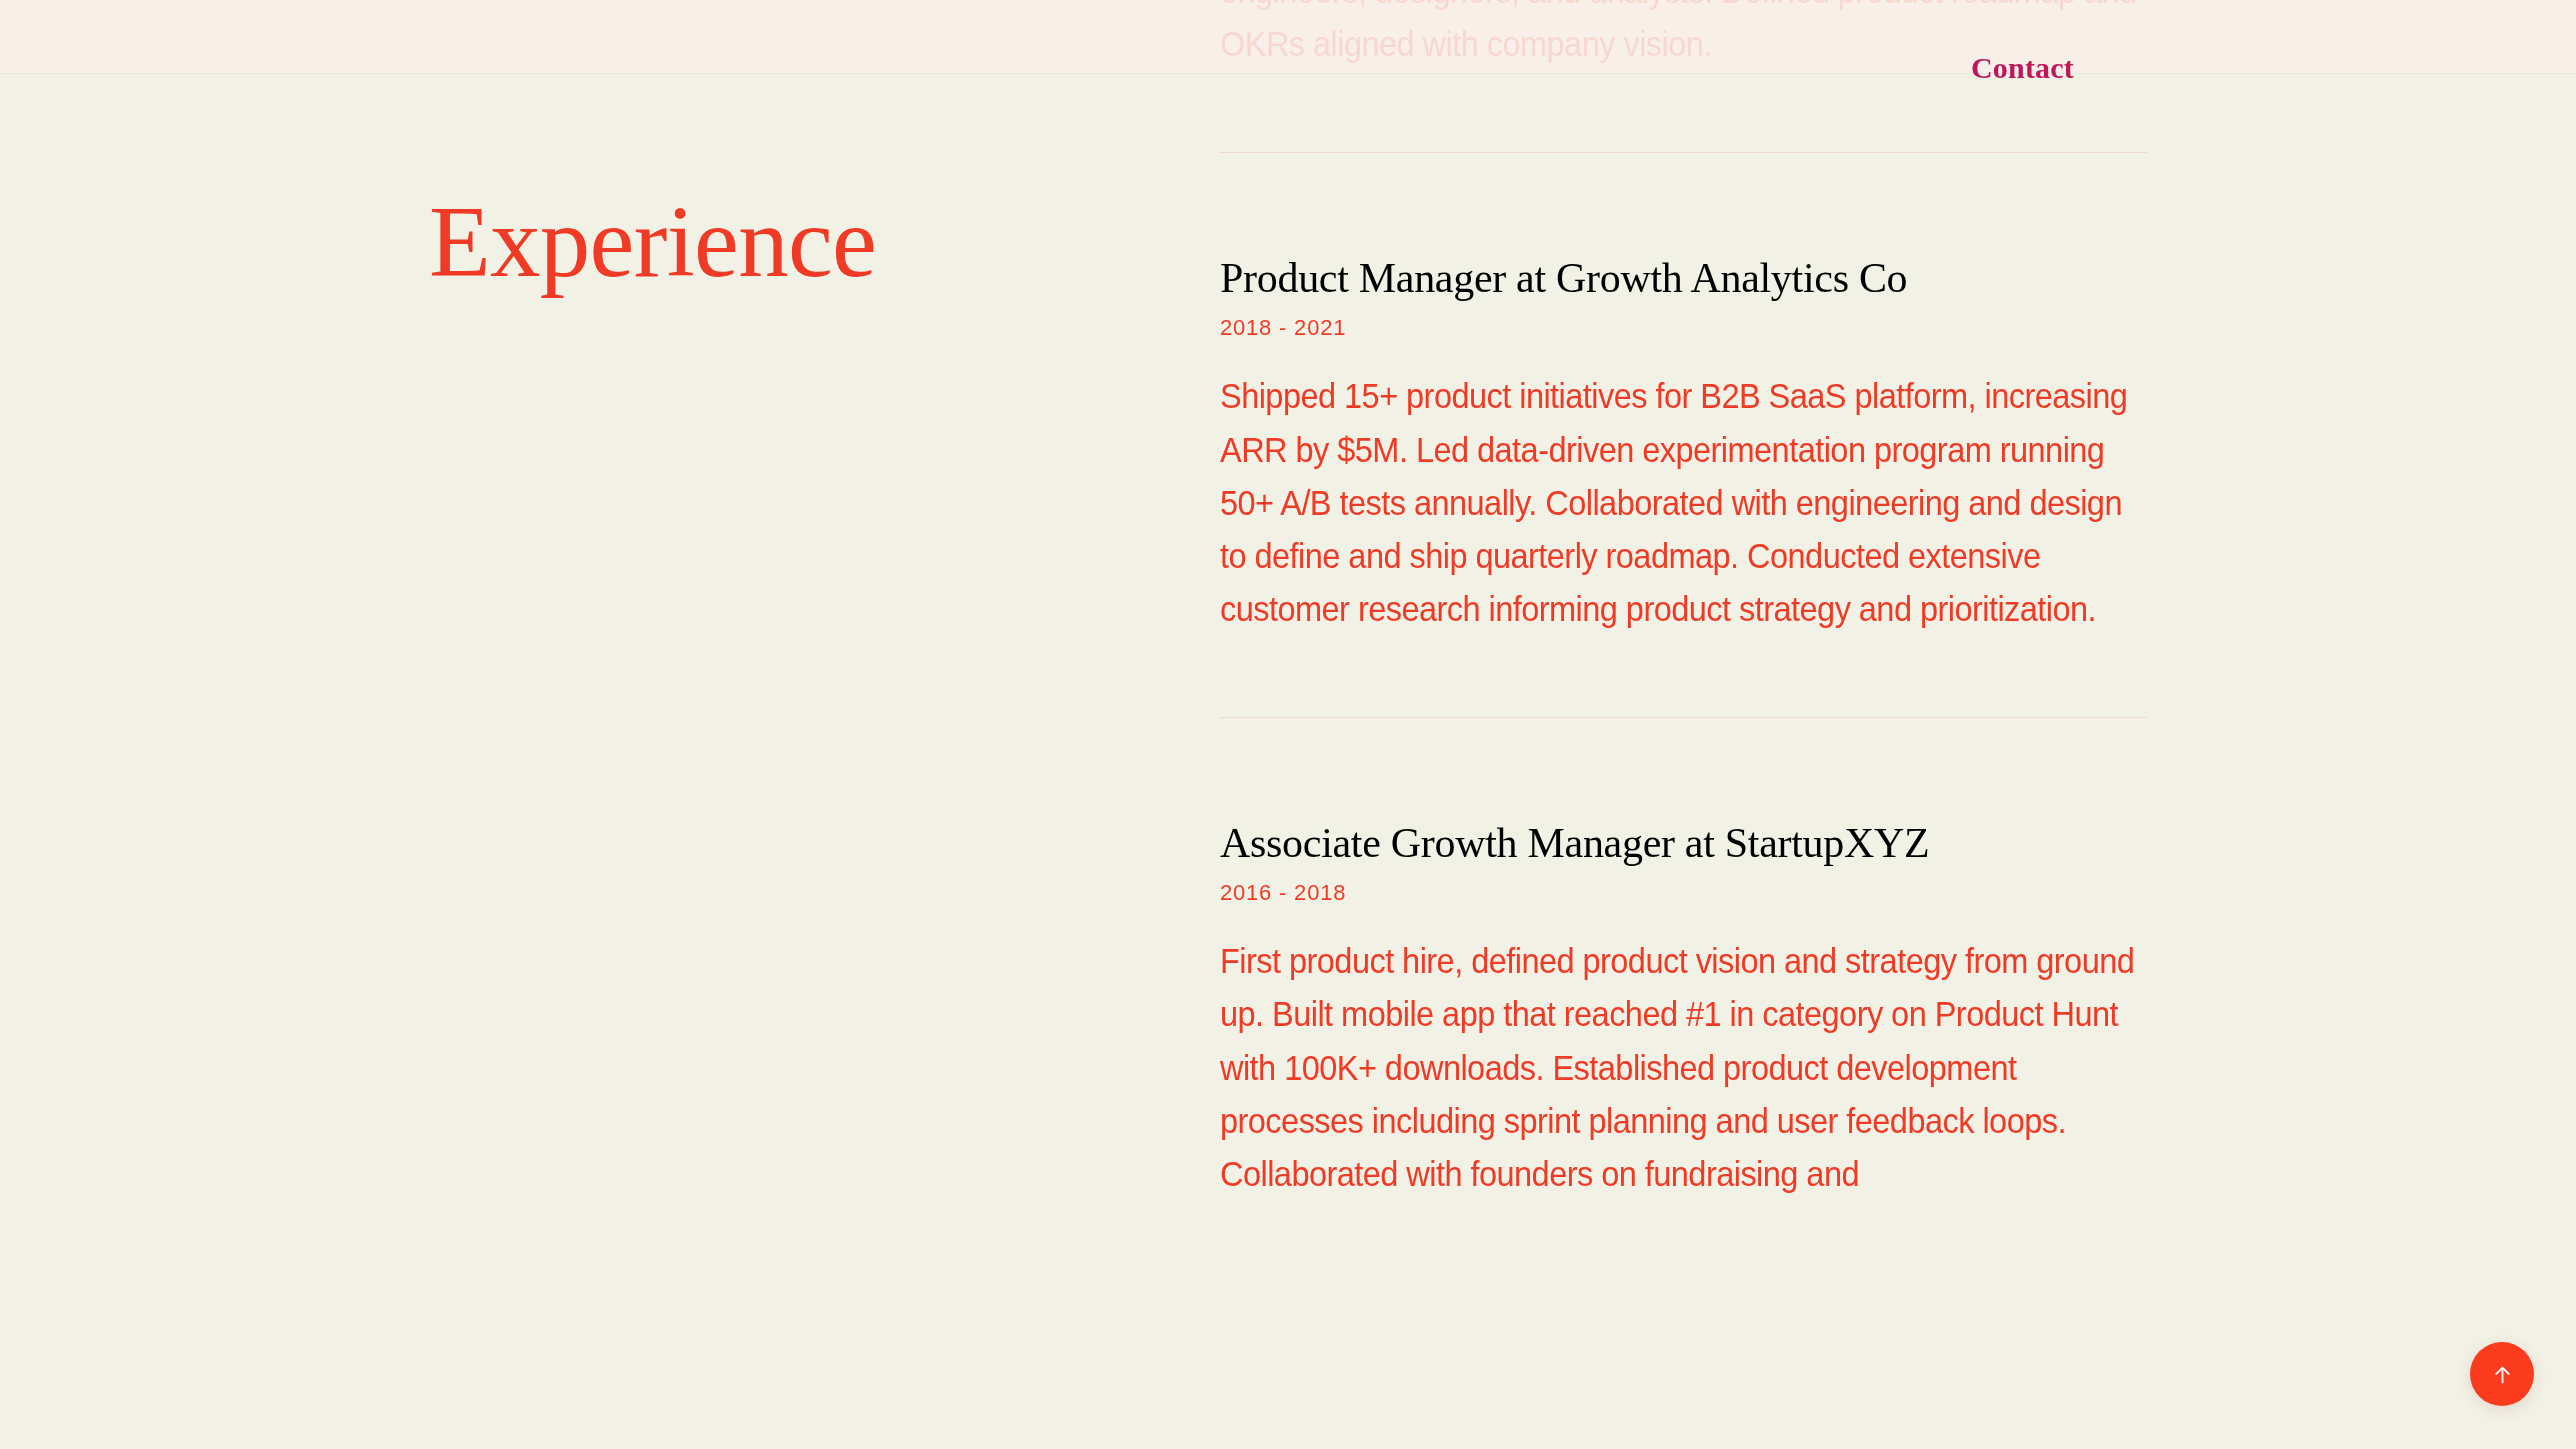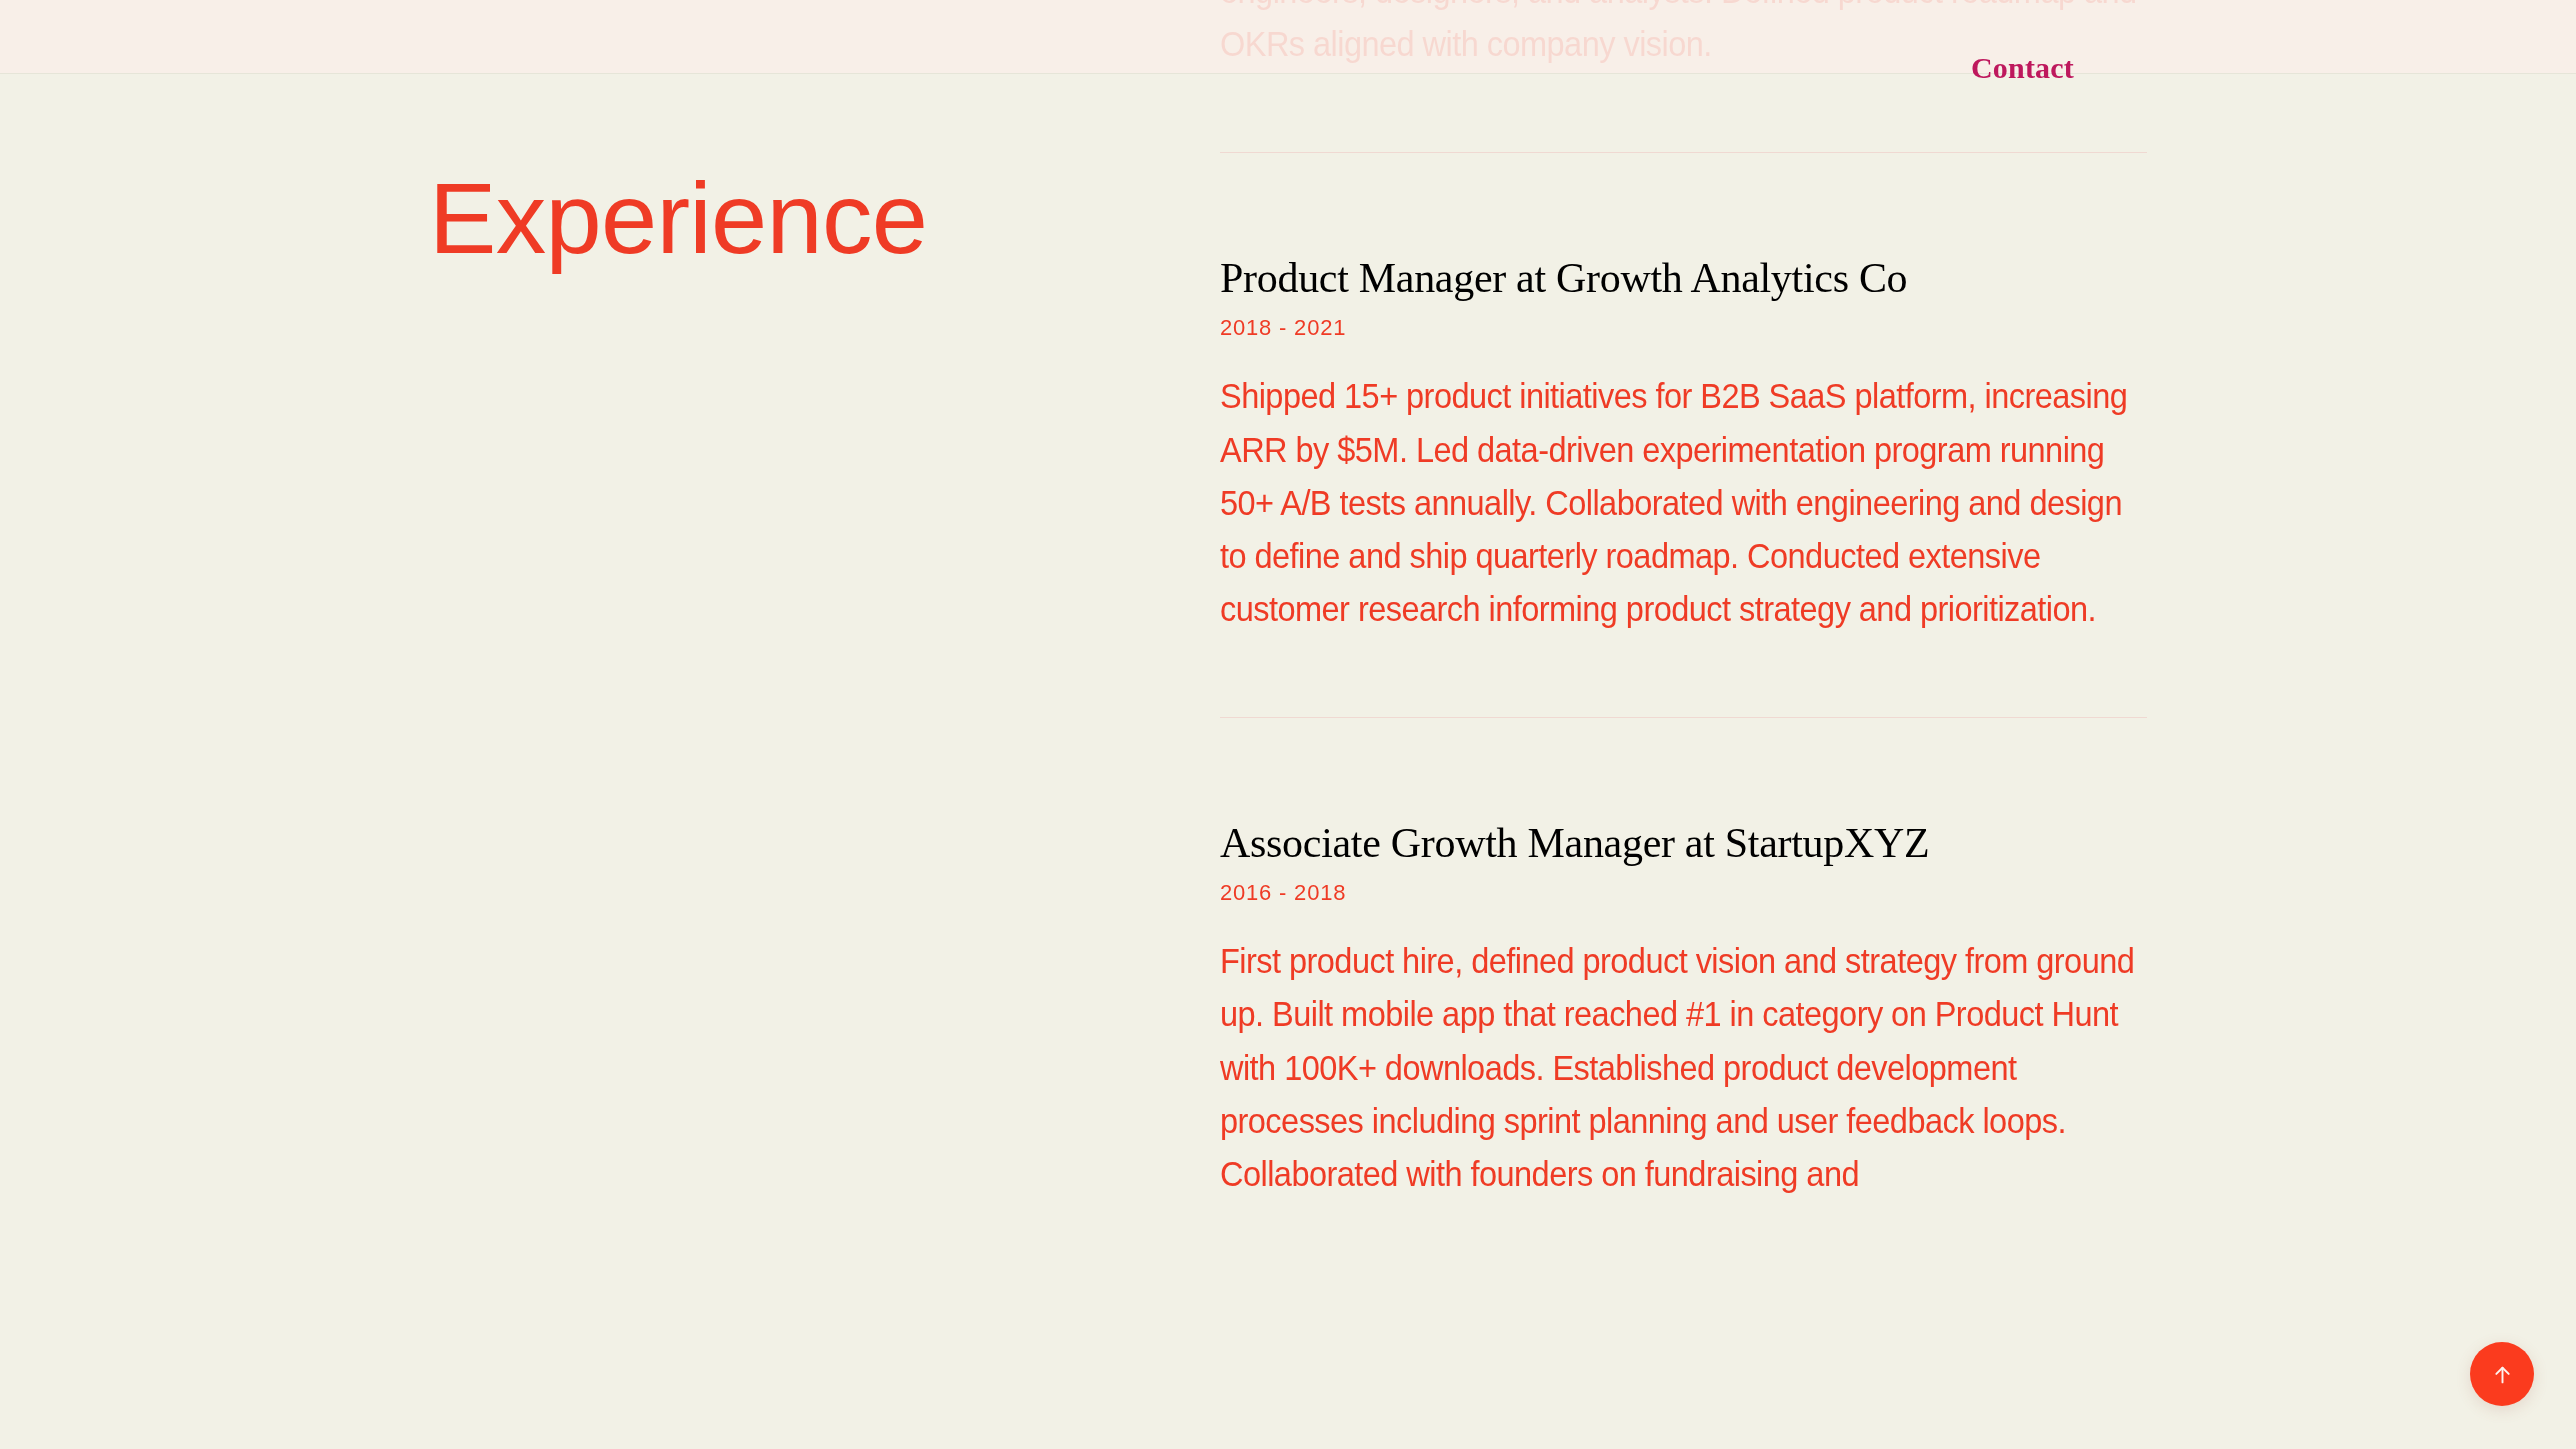--- a/index.html
+++ b/index.html
@@ -81,26 +81,27 @@
   }
 
   .col-left {
     position: absolute;
     left: 429px;
     top: 168px;
     width: 738px;
   }
 
   .section-title {
-    font-family: Liberation Sans, sans-serif;
+    font-family: Liberation Serif, serif;
     font-size: 101px;
     line-height: 1.0;
     font-weight: 400;
     color: #ef3b25;
     letter-spacing: -0.7px;
+    margin-top: 24px;
   }
 
   .col-right {
     position: absolute;
     left: 1220px;
     top: -64px;
     width: 927px;
   }
 
   

